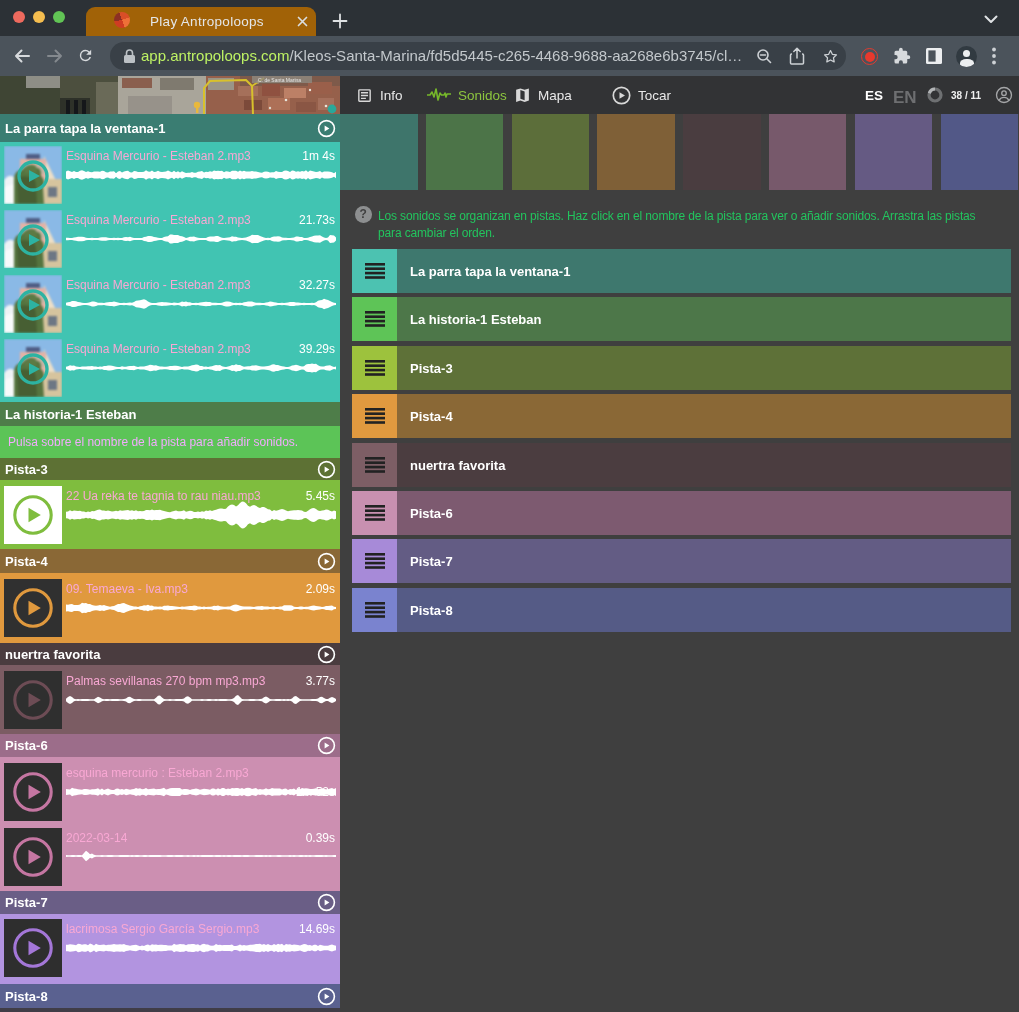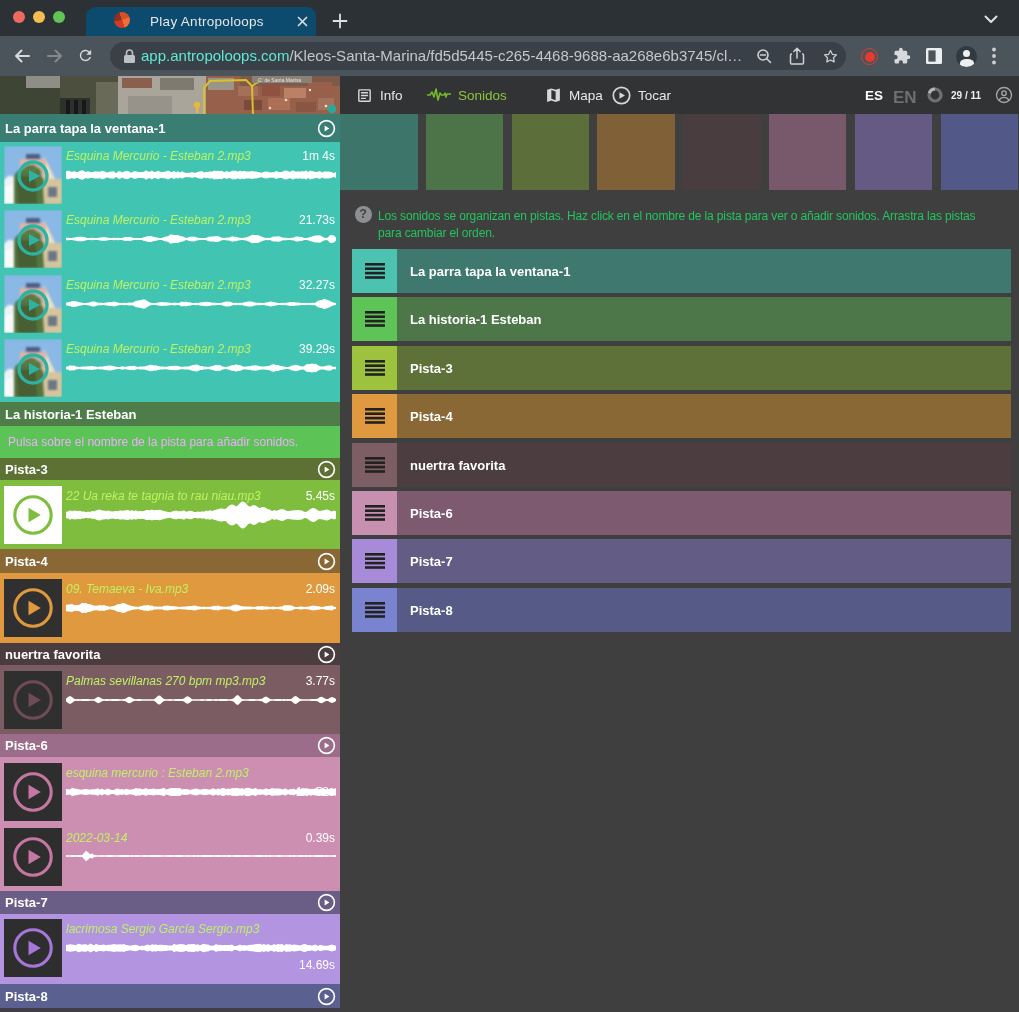--- a/index.html
+++ b/index.html
@@ -3,50 +3,50 @@
 <meta charset="utf-8">
 <style>
 * { margin:0; padding:0; box-sizing:border-box; }
 html,body { width:1019px; height:1012px; overflow:hidden; background:#3f3f3f;
   font-family:"Liberation Sans", sans-serif; }
 #page { position:relative; width:1019px; height:1012px; }
 
 
 #tabstrip { position:absolute; left:0; top:0; width:1019px; height:36px; background:#2c3136; }
 .tl { position:absolute; top:11px; width:12px; height:12px; border-radius:50%; }
-#tab { position:absolute; left:86px; top:7px; width:230px; height:29px; background:#0c4a6e; border-radius:9px 9px 0 0; }
+#tab { position:absolute; left:86px; top:7px; width:230px; height:29px; background:#a16207; border-radius:9px 9px 0 0; }
 #tabtitle { position:absolute; left:64px; top:7px; font-size:13.5px; letter-spacing:0.3px; color:#e4e6e8; white-space:nowrap; }
 #favicon { position:absolute; left:28px; top:5px; width:16px; height:16px; border-radius:50%;
   background:conic-gradient(from -100deg, #8c2f24 0 80deg, #d94e27 80deg 170deg, #ee7038 170deg 260deg, #cf3c22 260deg 360deg); }
 #tabx { position:absolute; left:209px; top:7px; width:15px; height:15px; color:#dadde0; }
 #newtab { position:absolute; left:332px; top:13px; width:16px; height:16px; color:#dfe2e4; }
 #chev { position:absolute; left:984px; top:15px; color:#dfe2e4; }
 
 #toolbar { position:absolute; left:0; top:36px; width:1019px; height:40px; background:#4b535b; }
 .tbicon { position:absolute; top:11px; }
 #omnibox { position:absolute; left:110px; top:6px; width:736px; height:28px; border-radius:14px; background:#394047; }
 #url { position:absolute; left:31px; top:5px; font-size:15px; color:#c3c8cc; white-space:nowrap; }
-#url b { color:#5eead4; font-weight:normal; }
+#url b { color:#bef264; font-weight:normal; }
 
 
 #appnav { position:absolute; left:0; top:76px; width:1019px; height:38px; background:#323335; }
 #photo { position:absolute; left:0; top:0; width:340px; height:38px; overflow:hidden;
   background:linear-gradient(100deg,#9c6b52 0%, #a97257 18%, #8a5a46 34%, #b08063 48%, #8a6450 62%, #5c4a41 72%, #4a4038 84%, #564a42 100%); }
 #crumb { position:absolute; left:8px; top:11px; font-size:14px; color:#fff; white-space:nowrap; text-shadow:0 1px 2px rgba(0,0,0,.6); }
 .navitem { position:absolute; top:0; height:38px; display:flex; align-items:center; gap:7px; color:#e8e8e8; font-size:13.5px; }
 .navitem svg { display:block; }
 #nav-sonidos { color:#8dc63f; }
 
 
 #sidebar { position:absolute; left:0; top:114px; width:340px; height:898px; background:#3f3f3f; }
 .thead { position:relative; width:340px; padding-left:5px; color:#fff; font-size:13px; font-weight:600; display:flex; align-items:center; }
 .thead .pc { position:absolute; right:4px; }
 .thumb { position:absolute; left:4px; top:3px; width:58px; height:58px; }
 .thumb svg { display:block; }
-.ctitle { position:absolute; left:66px; top:5px; font-size:12px; color:#bef264; white-space:nowrap;font-style:italic; }
+.ctitle { position:absolute; left:66px; top:5px; font-size:12px; color:#f9a8d4; white-space:nowrap; }
 .cdur { position:absolute; right:5px; top:5px; font-size:12px; color:#fff; }
 .wave { position:absolute; left:66px; top:20px; }
 .playsq { display:flex; align-items:center; justify-content:center; width:58px; height:58px; }
 
 
 #swatches { position:absolute; left:340px; top:114px; width:679px; height:76px; display:flex; gap:8.3px; }
 .sw { width:77.5px; height:76px; }
 #helptext { position:absolute; left:378px; top:208px; font-size:12px; letter-spacing:-0.012em; color:#22c55e; line-height:16.5px; white-space:nowrap; }
 #helpicon { position:absolute; left:355px; top:206px; width:16.5px; height:16.5px; border-radius:50%; background:#8d8f90; color:#404040; font-size:12px; font-weight:700; text-align:center; line-height:16.5px; }
 .trackbar { position:absolute; left:352px; width:659px; height:44px; }
@@ -171,40 +171,40 @@
           <path fill="#d8d8d8" d="M19 3H5a2 2 0 0 0-2 2v14a2 2 0 0 0 2 2h14a2 2 0 0 0 2-2V5a2 2 0 0 0-2-2zm0 16H5V5h14v14zM7 7h10v2H7zm0 4h10v2H7zm0 4h7v2H7z"></path>
         </svg>
       <span>Info</span>
     </div>
     <div class="navitem" id="nav-sonidos" style="left:427px;">
       <svg width="24" height="16" viewBox="0 0 24 16">
           <path d="M0 8 h3 l2-3 2 5 2-8 2 11 2-7 1.5 2 h2.5 l1-2 1 4 1-3 h4" stroke="#76b82a" stroke-width="1.6" fill="none" stroke-linejoin="round"></path>
         </svg>
       <span>Sonidos</span>
     </div>
-    <div class="navitem" style="left:545px;">
+    <div class="navitem" style="left:514px;">
       <svg width="17" height="17" viewBox="0 0 24 24">
           <path fill="#d8d8d8" d="M15 4 L9 2 L3 4 v17 l6-2 6 2 6-2 V2 l-6 2z M9 4.3 l6 2 v12.4 l-6-2z"></path>
         </svg>
       <span>Mapa</span>
     </div>
     <div class="navitem" style="left:612px;">
       <svg width="19" height="19" viewBox="0 0 19 19">
           <circle cx="9.5" cy="9.5" r="8.2" stroke="#d8d8d8" stroke-width="1.7" fill="none"></circle>
           <path d="M7.5 6.2 L13 9.5 L7.5 12.8 z" fill="#d8d8d8"></path>
         </svg>
       <span>Tocar</span>
     </div>
     <div style="position:absolute; left:865px; top:12px; font-size:13.5px; font-weight:700; color:#fff;">ES</div>
     <div style="position:absolute; left:893px; top:12px; font-size:17px; font-weight:700; color:#6e6f71;">EN</div>
     <svg style="position:absolute; left:927px; top:11px;" class="loader" width="16" height="16" viewBox="0 0 16 16">
         <circle cx="8" cy="8" r="6" stroke="#6e7072" stroke-width="3.2" fill="none"></circle>
         <path d="M8 2 A6 6 0 0 0 2.3 6.2" stroke="#b2b4b6" stroke-width="3.2" fill="none"></path>
       </svg>
-    <div style="position:absolute; left:951px; top:14px; font-size:10px; font-weight:700; color:#f0f0f0;">29 / 11</div>
+    <div style="position:absolute; left:951px; top:14px; font-size:10px; font-weight:700; color:#f0f0f0;">38 / 11</div>
     <svg style="position:absolute; left:995px; top:10px;" width="18" height="18" viewBox="0 0 24 24">
         <circle cx="12" cy="12" r="10" stroke="#a5a6a8" stroke-width="1.8" fill="none"></circle>
         <circle cx="12" cy="9.5" r="3" stroke="#a5a6a8" stroke-width="1.8" fill="none"></circle>
         <path d="M5.5 19 a7.5 7.5 0 0 1 13 0" stroke="#a5a6a8" stroke-width="1.8" fill="none"></path>
       </svg>
   </div>
 
   <div id="sidebar">
 <div class="thead" style="position:absolute; top:0px; height:28px; background:#3a7d72;">La parra tapa la ventana-1<svg class="pc" width="19" height="19" viewBox="0 0 19 19">
           <circle cx="9.5" cy="9.5" r="7.9" stroke="#fff" stroke-width="1.6" fill="none"></circle>
@@ -398,21 +398,21 @@
           <path d="M7.6 6.4 L12.4 9.5 L7.6 12.6 Z" fill="#fff"></path>
         </svg></div>
 <div style="position:absolute; top:800px; width:340px; height:70px; background:#b294e0;"></div>
 <div class="thumb playsq" style="left:4px; top:805px; background:#2e2e2e;">
         <svg width="44" height="44" viewBox="0 0 44 44">
           <circle cx="22" cy="22" r="18.2" stroke="#a477d8" stroke-width="3.1" fill="none"></circle>
           <path d="M17.5 14.8 L29.8 22 L17.5 29.2 Z" fill="#a477d8"></path>
         </svg>
       </div>
 <div class="ctitle" style="top:808px;">lacrimosa Sergio García Sergio.mp3</div>
-<div class="cdur" style="top:808px;margin-top:36px;">14.69s</div>
+<div class="cdur" style="top:808px;">14.69s</div>
 <div class="wave" style="top:817.0px;"><svg width="270" height="34" viewBox="0 0 270 34">
           <path d="M0.0,13.8 L2.0,13.7 L4.0,13.2 L6.0,13.5 L8.0,13.7 L10.0,14.2 L12.0,12.7 L14.0,13.0 L16.0,13.8 L18.0,13.3 L20.0,13.2 L22.0,14.3 L24.0,12.6 L26.0,13.3 L28.0,14.5 L30.0,12.7 L32.0,13.8 L34.0,13.9 L36.0,13.7 L38.0,13.4 L40.0,14.3 L42.0,13.8 L44.0,13.7 L46.0,13.4 L48.0,13.1 L50.0,13.6 L52.0,13.6 L54.0,13.3 L56.0,13.6 L58.0,13.1 L60.0,14.0 L62.0,14.3 L64.0,14.7 L66.0,14.2 L68.0,13.9 L70.0,13.7 L72.0,14.6 L74.0,15.3 L76.0,14.6 L78.0,15.0 L80.0,14.0 L82.0,13.4 L84.0,14.5 L86.0,13.2 L88.0,13.7 L90.0,13.6 L92.0,14.1 L94.0,13.7 L96.0,13.8 L98.0,13.9 L100.0,13.9 L102.0,14.6 L104.0,14.5 L106.0,14.4 L108.0,12.7 L110.0,13.7 L112.0,13.6 L114.0,13.1 L116.0,13.2 L118.0,13.3 L120.0,14.2 L122.0,13.3 L124.0,13.3 L126.0,13.0 L128.0,13.0 L130.0,13.7 L132.0,13.2 L134.0,14.5 L136.0,13.2 L138.0,12.8 L140.0,13.4 L142.0,13.6 L144.0,14.4 L146.0,14.7 L148.0,14.5 L150.0,13.0 L152.0,14.1 L154.0,13.7 L156.0,14.3 L158.0,13.9 L160.0,14.1 L162.0,14.1 L164.0,14.1 L166.0,13.6 L168.0,15.0 L170.0,14.9 L172.0,14.6 L174.0,13.6 L176.0,14.4 L178.0,13.9 L180.0,14.4 L182.0,14.2 L184.0,13.8 L186.0,13.8 L188.0,13.4 L190.0,13.1 L192.0,13.1 L194.0,12.7 L196.0,13.7 L198.0,13.0 L200.0,13.9 L202.0,13.1 L204.0,14.0 L206.0,14.2 L208.0,13.0 L210.0,14.1 L212.0,12.7 L214.0,13.4 L216.0,12.7 L218.0,14.5 L220.0,13.0 L222.0,13.6 L224.0,13.2 L226.0,14.0 L228.0,13.4 L230.0,13.7 L232.0,14.0 L234.0,14.5 L236.0,13.7 L238.0,13.0 L240.0,13.2 L242.0,14.3 L244.0,14.0 L246.0,14.8 L248.0,13.8 L250.0,13.8 L252.0,14.9 L254.0,13.7 L256.0,14.2 L258.0,14.8 L260.0,14.8 L262.0,14.7 L264.0,13.9 L266.0,13.4 L268.0,14.2 L270.0,14.7 L270.0,19.3 L268.0,19.8 L266.0,20.6 L264.0,20.1 L262.0,19.3 L260.0,19.2 L258.0,19.2 L256.0,19.8 L254.0,20.3 L252.0,19.1 L250.0,20.2 L248.0,20.2 L246.0,19.2 L244.0,20.0 L242.0,19.7 L240.0,20.8 L238.0,21.0 L236.0,20.3 L234.0,19.5 L232.0,20.0 L230.0,20.3 L228.0,20.6 L226.0,20.0 L224.0,20.8 L222.0,20.4 L220.0,21.0 L218.0,19.5 L216.0,21.3 L214.0,20.6 L212.0,21.3 L210.0,19.9 L208.0,21.0 L206.0,19.8 L204.0,20.0 L202.0,20.9 L200.0,20.1 L198.0,21.0 L196.0,20.3 L194.0,21.3 L192.0,20.9 L190.0,20.9 L188.0,20.6 L186.0,20.2 L184.0,20.2 L182.0,19.8 L180.0,19.6 L178.0,20.1 L176.0,19.6 L174.0,20.4 L172.0,19.4 L170.0,19.1 L168.0,19.0 L166.0,20.4 L164.0,19.9 L162.0,19.9 L160.0,19.9 L158.0,20.1 L156.0,19.7 L154.0,20.3 L152.0,19.9 L150.0,21.0 L148.0,19.5 L146.0,19.3 L144.0,19.6 L142.0,20.4 L140.0,20.6 L138.0,21.2 L136.0,20.8 L134.0,19.5 L132.0,20.8 L130.0,20.3 L128.0,21.0 L126.0,21.0 L124.0,20.7 L122.0,20.7 L120.0,19.8 L118.0,20.7 L116.0,20.8 L114.0,20.9 L112.0,20.4 L110.0,20.3 L108.0,21.3 L106.0,19.6 L104.0,19.5 L102.0,19.4 L100.0,20.1 L98.0,20.1 L96.0,20.2 L94.0,20.3 L92.0,19.9 L90.0,20.4 L88.0,20.3 L86.0,20.8 L84.0,19.5 L82.0,20.6 L80.0,20.0 L78.0,19.0 L76.0,19.4 L74.0,18.7 L72.0,19.4 L70.0,20.3 L68.0,20.1 L66.0,19.8 L64.0,19.3 L62.0,19.7 L60.0,20.0 L58.0,20.9 L56.0,20.4 L54.0,20.7 L52.0,20.4 L50.0,20.4 L48.0,20.9 L46.0,20.6 L44.0,20.3 L42.0,20.2 L40.0,19.7 L38.0,20.6 L36.0,20.3 L34.0,20.1 L32.0,20.2 L30.0,21.3 L28.0,19.5 L26.0,20.7 L24.0,21.4 L22.0,19.7 L20.0,20.8 L18.0,20.7 L16.0,20.2 L14.0,21.0 L12.0,21.3 L10.0,19.8 L8.0,20.3 L6.0,20.5 L4.0,20.8 L2.0,20.3 L0.0,20.2 Z" fill="#fff"></path>
         </svg></div>
 <div class="thead" style="position:absolute; top:870px; height:24px; background:#5a6190;">Pista-8<svg class="pc" width="19" height="19" viewBox="0 0 19 19">
           <circle cx="9.5" cy="9.5" r="7.9" stroke="#fff" stroke-width="1.6" fill="none"></circle>
           <path d="M7.6 6.4 L12.4 9.5 L7.6 12.6 Z" fill="#fff"></path>
         </svg></div>
 <div style="position:absolute; top:894px; width:340px; height:4px; background:#403d47;"></div>
 </div>
 

